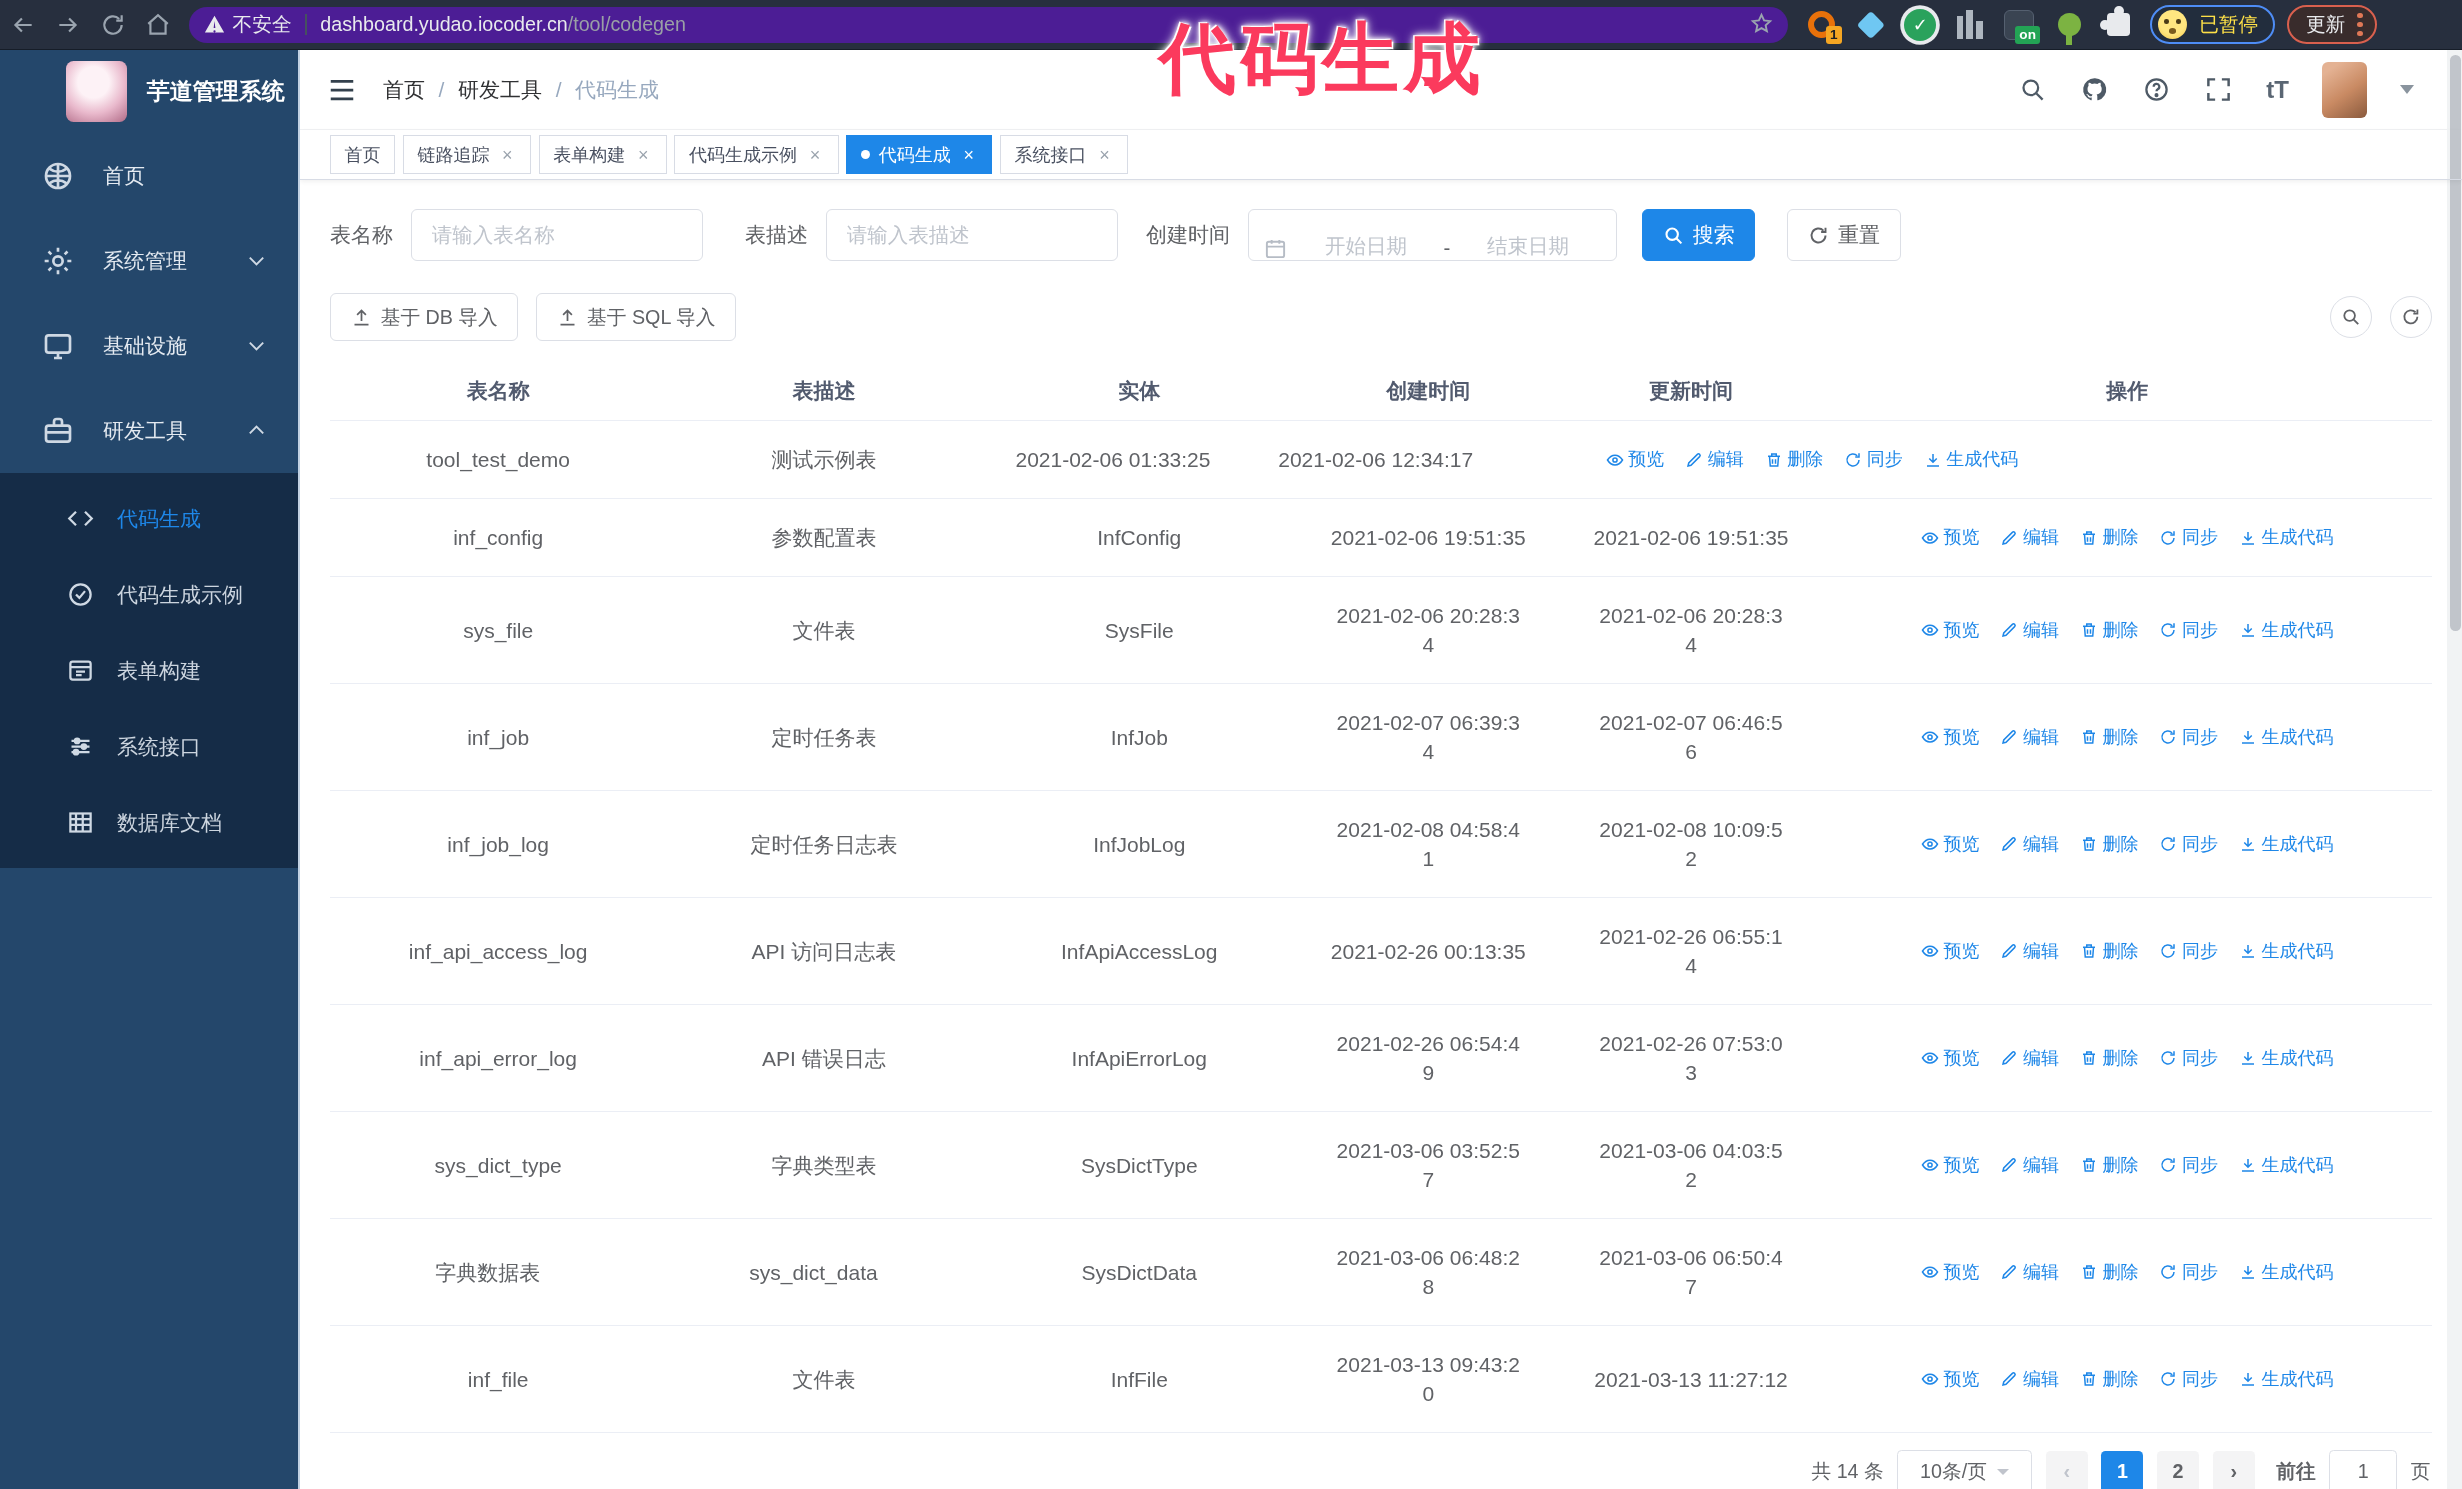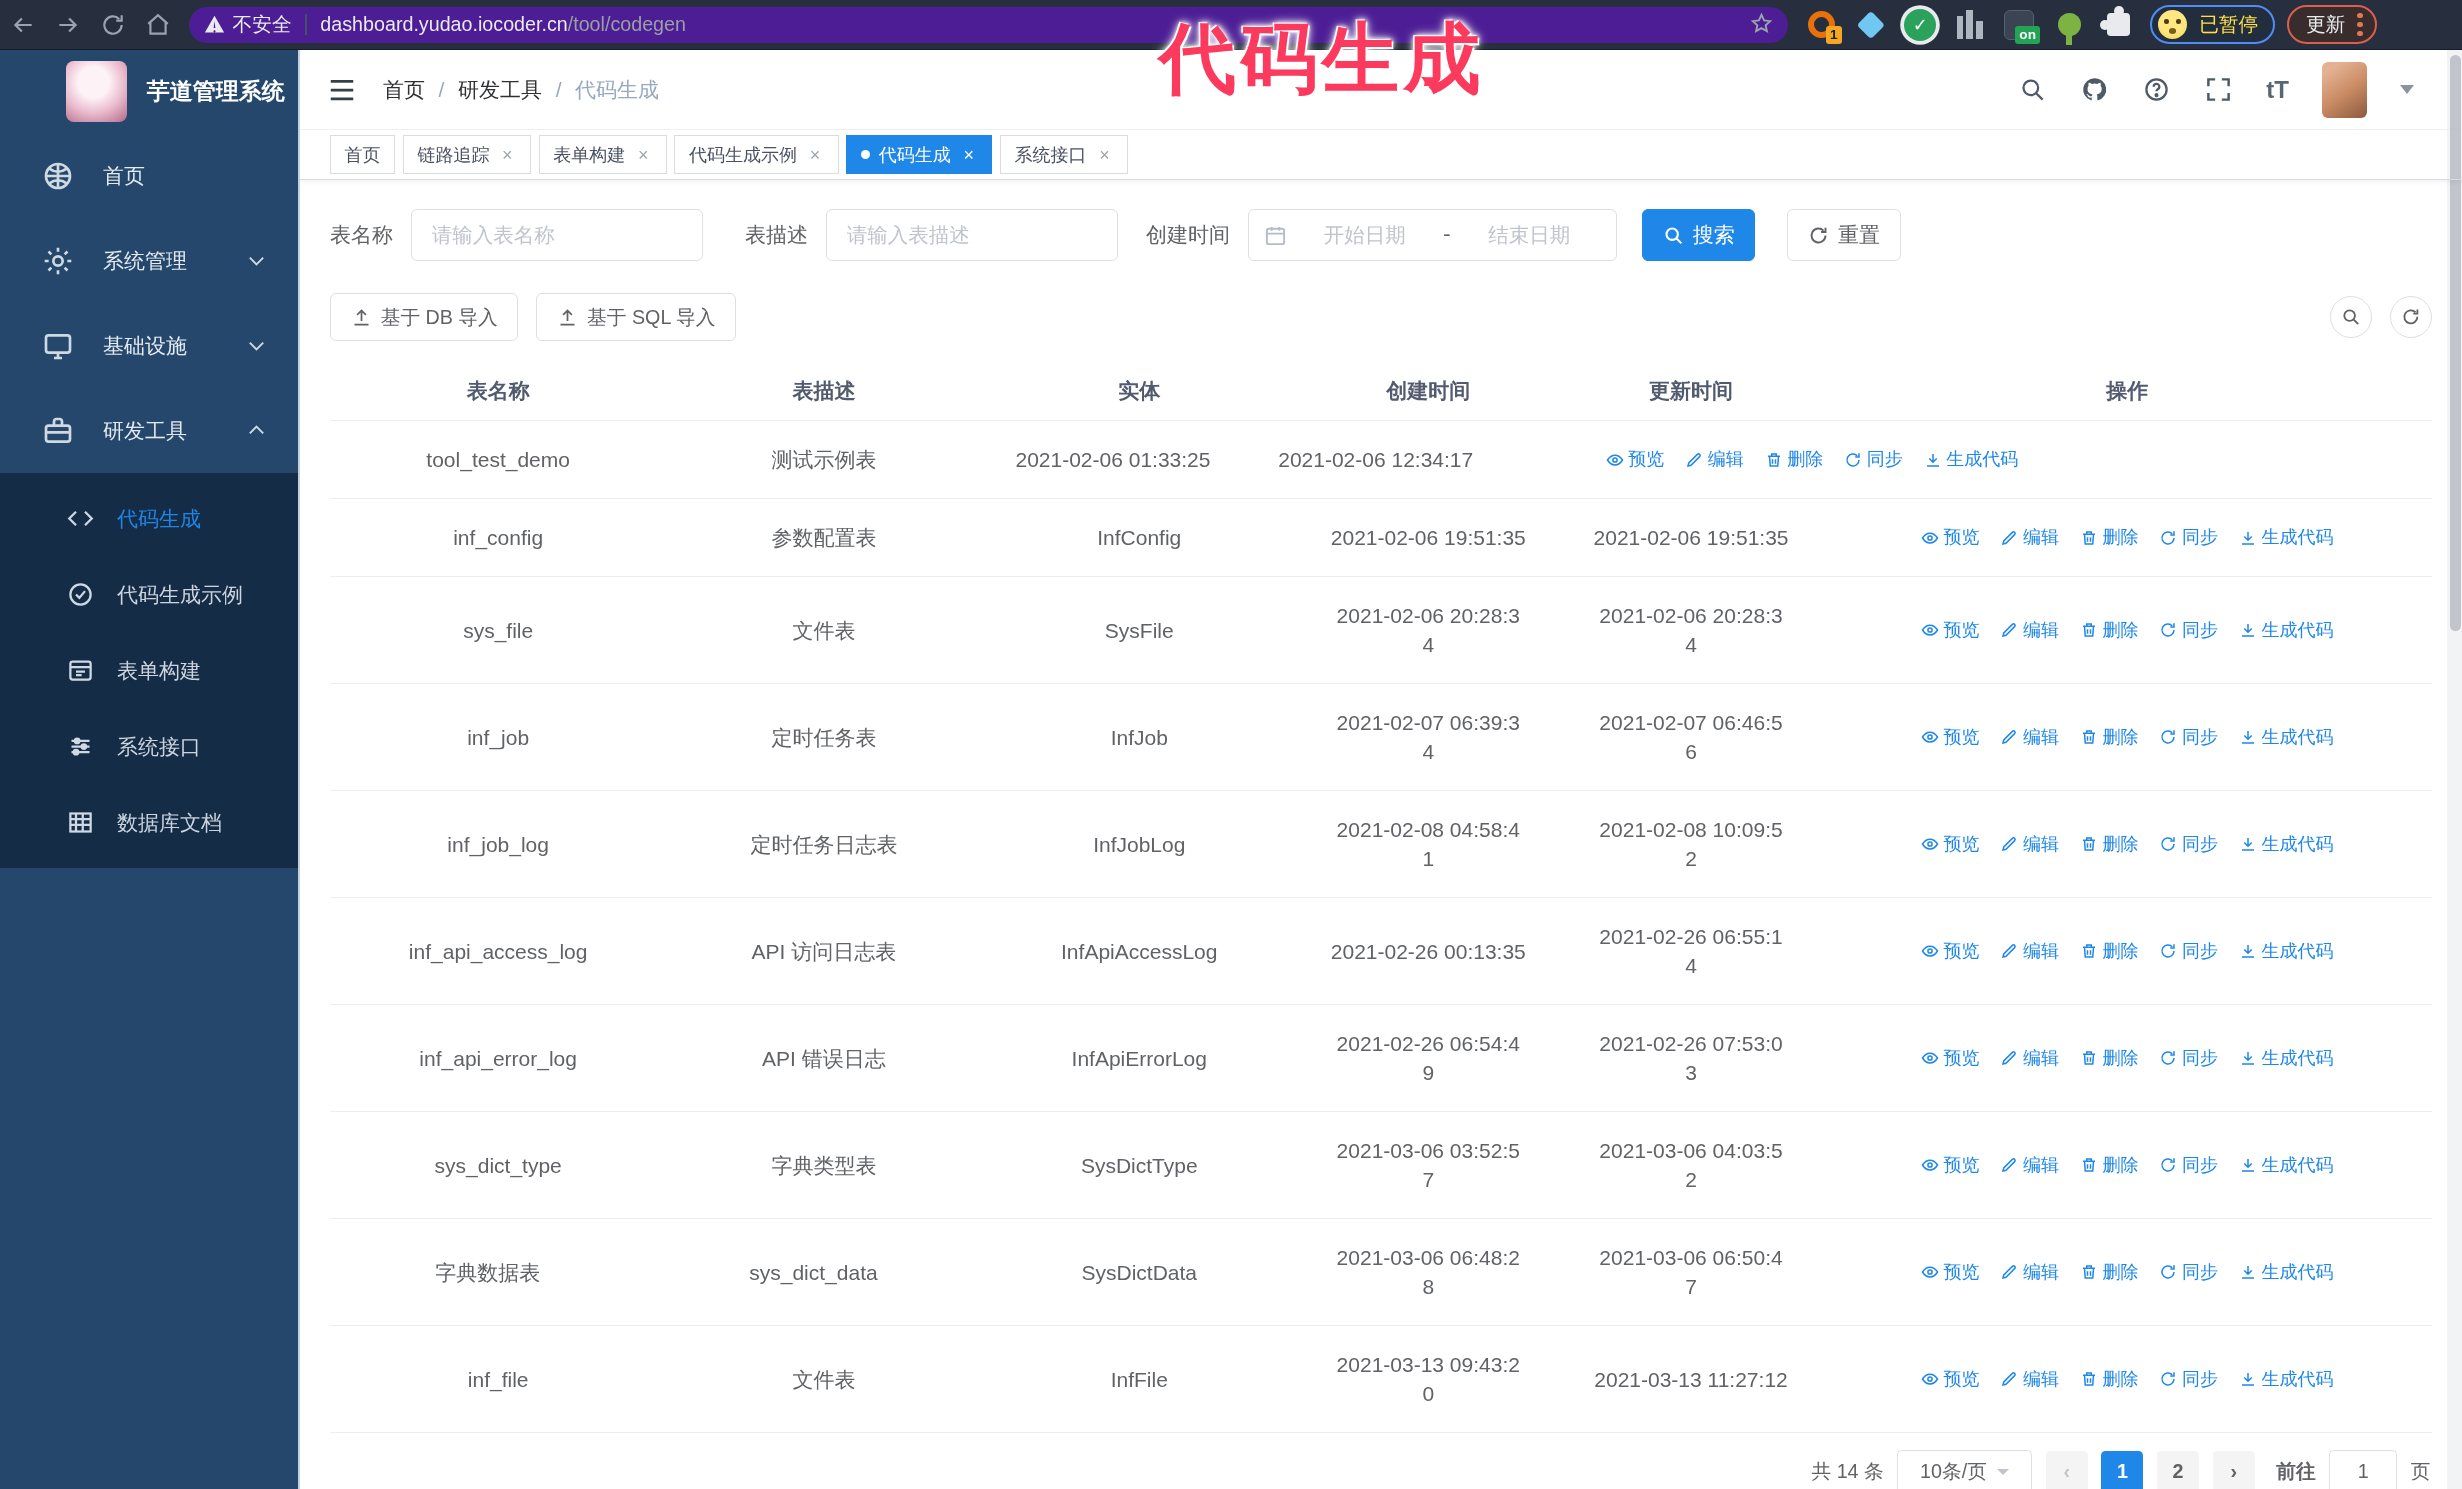--- a/index.html
+++ b/index.html
@@ -78,21 +78,21 @@
   .tag .x{ font-size:18px; color:#9aa3ad; width:18px;height:18px; line-height:18px; text-align:center; border-radius:50%;}
   .tag.active{ background:var(--accent); border-color:var(--accent); color:#fff;}
   .tag.active .x{ color:#fff;}
   .tag .dot{ width:9px;height:9px;border-radius:50%;background:#fff; flex:none;}
 
   .content{ padding:29px 30px 0 30px; }
   .filters{ display:flex; align-items:center; }
   .flabel{ font-size:21px; color:#606266; font-weight:500; margin-right:18px;}
   .tinput{ width:292px; height:52px; border:0.8px solid #dcdfe6; border-radius:6px; font-size:20.5px; color:#606266; padding:0 19.7px; outline:none;}
   .tinput::placeholder{ color:#bfc4cc; }
-  .daterange{ width:369px; height:52px; border:0.8px solid #dcdfe6; border-radius:6px; display:flex; align-items:center; padding:0 15px; color:#bfc4cc; font-size:20.5px;font-family:Liberation Mono, monospace;}
+  .daterange{ width:369px; height:52px; border:0.8px solid #dcdfe6; border-radius:6px; display:flex; align-items:flex-end; padding:0 15px; color:#bfc4cc; font-size:20.5px;}
   .daterange .ic{ width:23px;height:23px; color:#b6bcc5; margin-right:6px; flex:none;}
   .daterange .ic svg{width:100%;height:100%;}
   .dr-part{ flex:1; text-align:center;}
   .dr-sep{ color:#606266; padding:0 4.5px;}
   .btn{ height:52px; border-radius:6px; font-size:21px; display:inline-flex; align-items:center; gap:9px; padding:0 19.7px; cursor:pointer; border:0.8px solid #dcdfe6; background:#fff; color:#606266;}
   .btn .ic{ width:21px;height:21px;}
   .btn .ic svg{width:100%;height:100%;}
   .btn.primary{ background:var(--accent); border-color:var(--accent); color:#fff;}
   .ml56{margin-left:42px}.ml37{margin-left:28px}.ml33{margin-left:25px}.ml42{margin-left:32px}.ml24{margin-left:18px}
 

